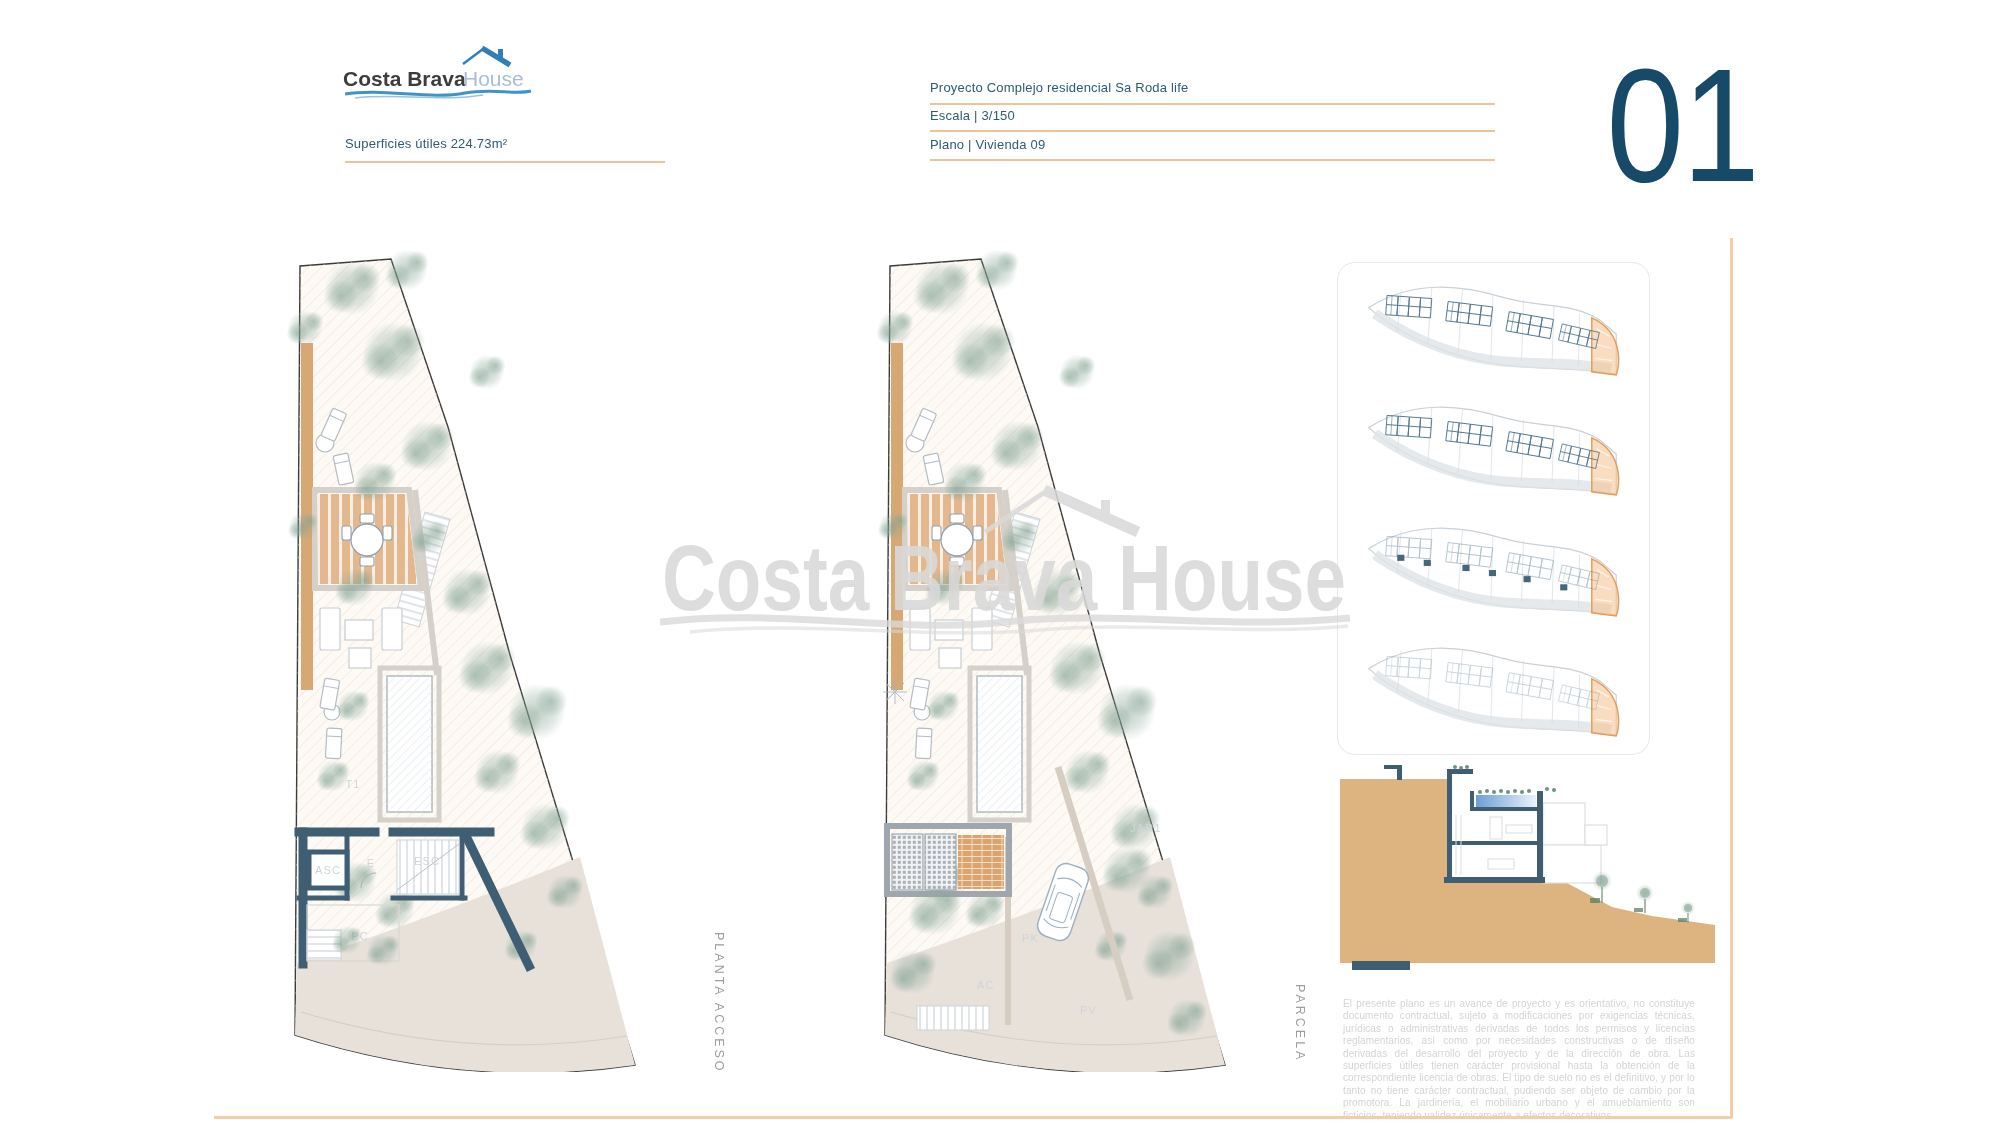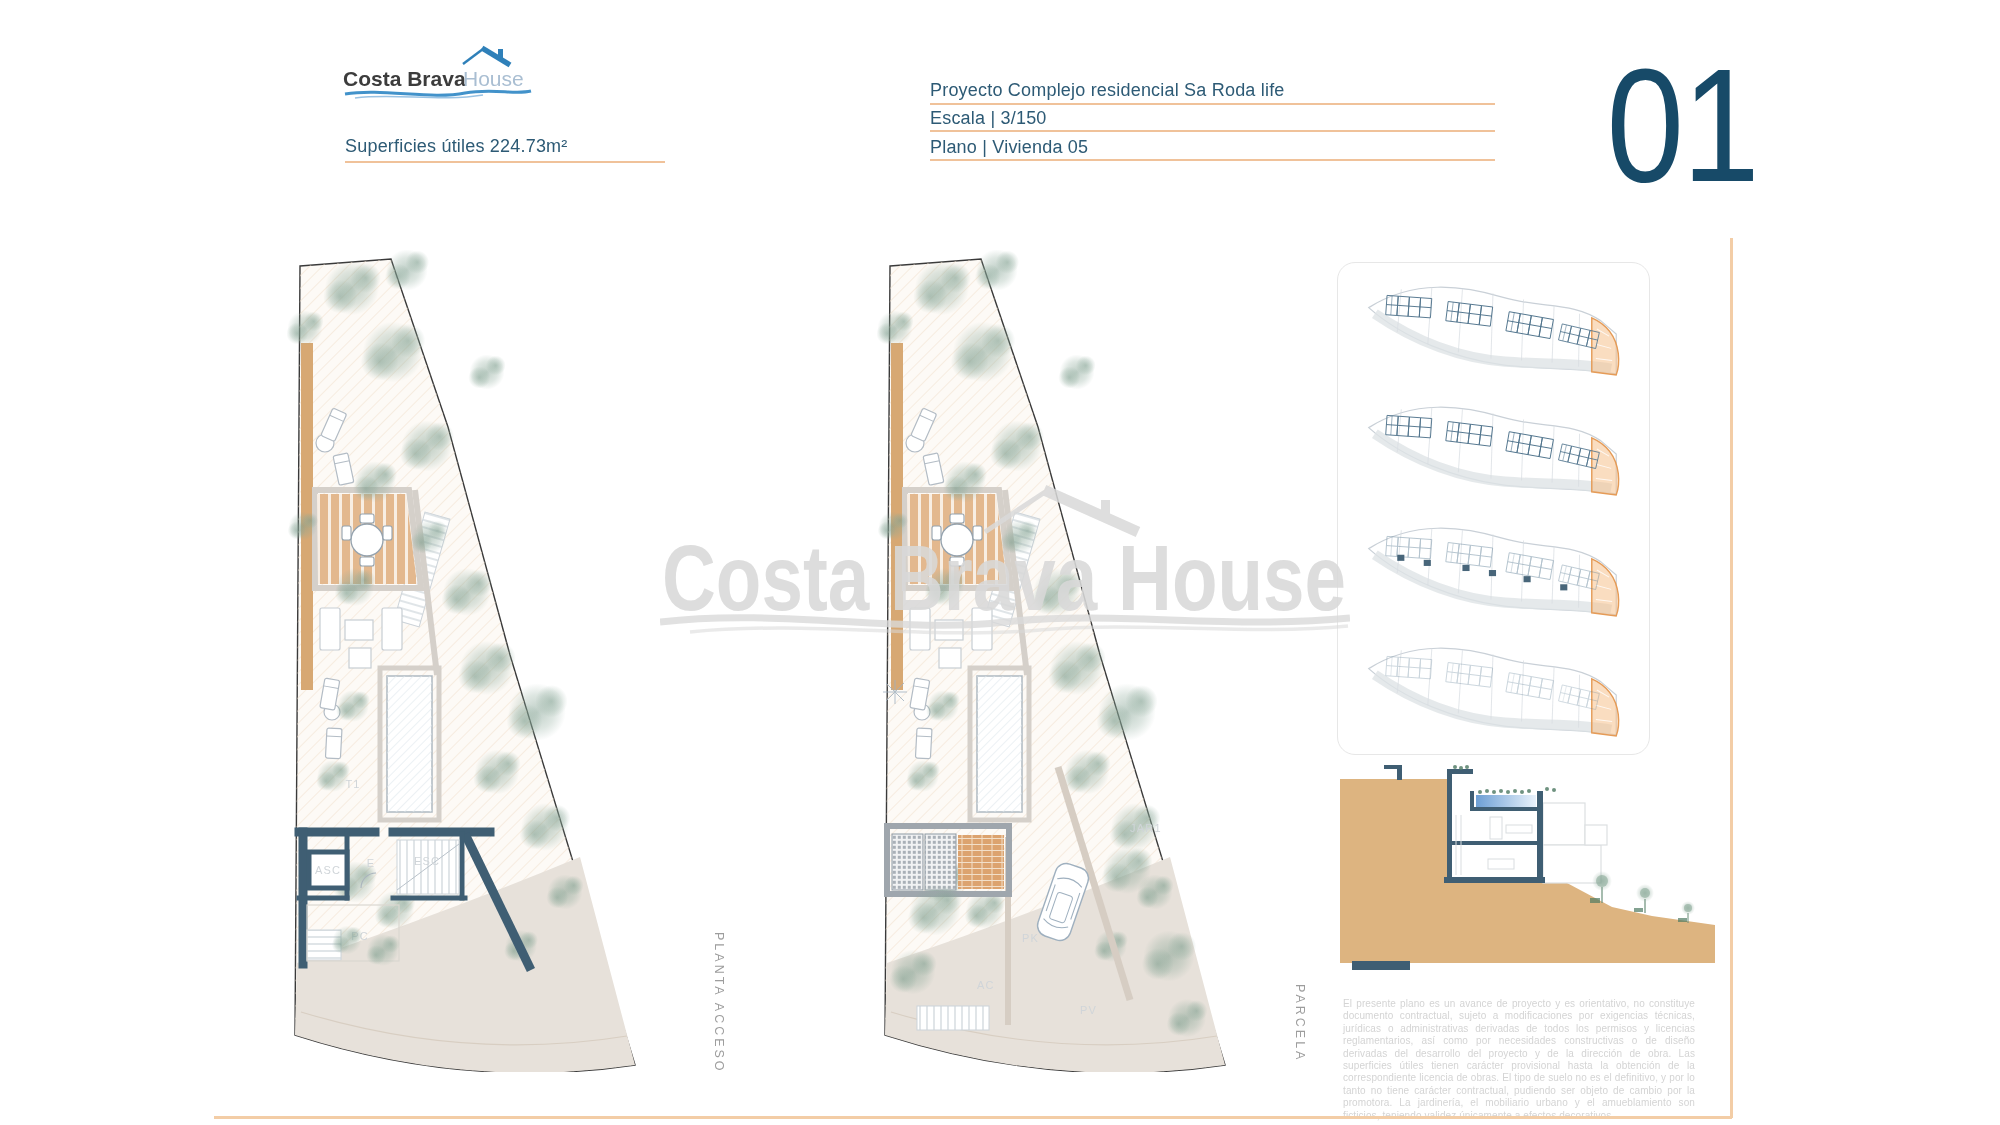--- a/index.html
+++ b/index.html
@@ -2,21 +2,21 @@
 <html><head>
 <meta charset="utf-8">
 <style>
   html,body{margin:0;padding:0;background:#ffffff;}
   body{width:2000px;height:1125px;position:relative;overflow:hidden;
        font-family:"Liberation Sans", sans-serif;}
   .abs{position:absolute;}
   .sheet{position:absolute;inset:0;background:#fff;padding-left:10px;}
 
   
-  .teal-line{position:absolute;color:#2d5a75;font-size:18px;letter-spacing:.2px;white-space:nowrap;}
+  .teal-line{position:absolute;color:#2d5a75;font-size:13px;letter-spacing:.2px;white-space:nowrap;}
   .u{position:absolute;background:#f0c29a;height:2px;}
   .sheet-number{position:absolute;left:1578px;top:44px;width:180px;text-align:right;
       font-size:162px;line-height:1;font-weight:300;color:#174a68;letter-spacing:-2px;
       transform:scaleX(.86);transform-origin:100% 0;}
 
   
   .vlabel{position:absolute;writing-mode:vertical-rl;color:#9d9d9d;font-size:12.5px;
       letter-spacing:3px;white-space:nowrap;}
 
   
@@ -57,21 +57,21 @@
 
   <div class="teal-line" style="left:345px;top:136px">Superficies útiles  224.73m²</div>
   <div class="u" style="left:345px;top:161px;width:320px"></div>
 
   <div class="teal-line" style="left:930px;top:80px">Proyecto Complejo residencial Sa Roda life</div>
   <div class="u" style="left:930px;top:103px;width:565px;height:1.5px"></div>
 
   <div class="teal-line" style="left:930px;top:108px">Escala | 3/150</div>
   <div class="u" style="left:930px;top:130px;width:565px;height:1.5px"></div>
 
-  <div class="teal-line" style="left:930px;top:137px">Plano | Vivienda 05</div>
+  <div class="teal-line" style="left:930px;top:137px">Plano | Vivienda 09</div>
   <div class="u" style="left:930px;top:159px;width:565px;height:1.5px"></div>
 
   <div class="sheet-number">01</div>
 
   <svg class="plan-svg" style="left:287px;top:250px" width="358" height="822" viewBox="0 0 358 822">
     <defs>
       <pattern id="hatch" width="9" height="9" patternUnits="userSpaceOnUse" patternTransform="rotate(45)">
         <line x1="0" y1="0" x2="0" y2="9" stroke="#f2e0cd" stroke-width="1.3"></line>
       </pattern>
       <pattern id="planks" width="11" height="11" patternUnits="userSpaceOnUse">

